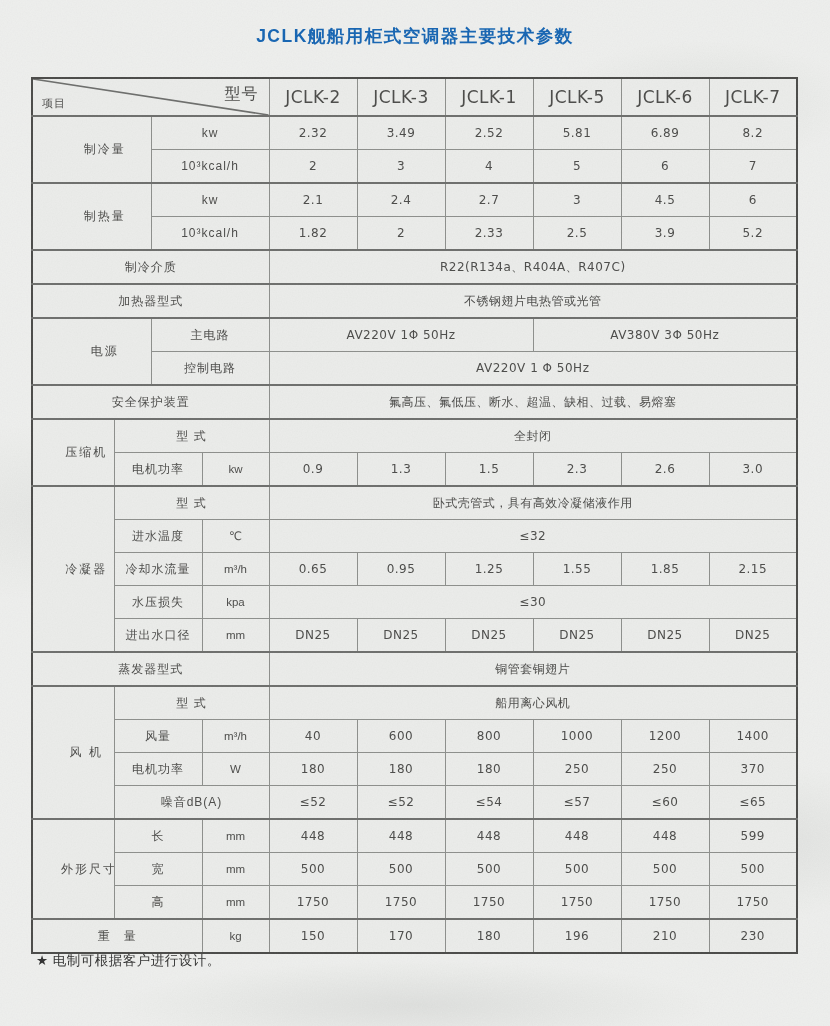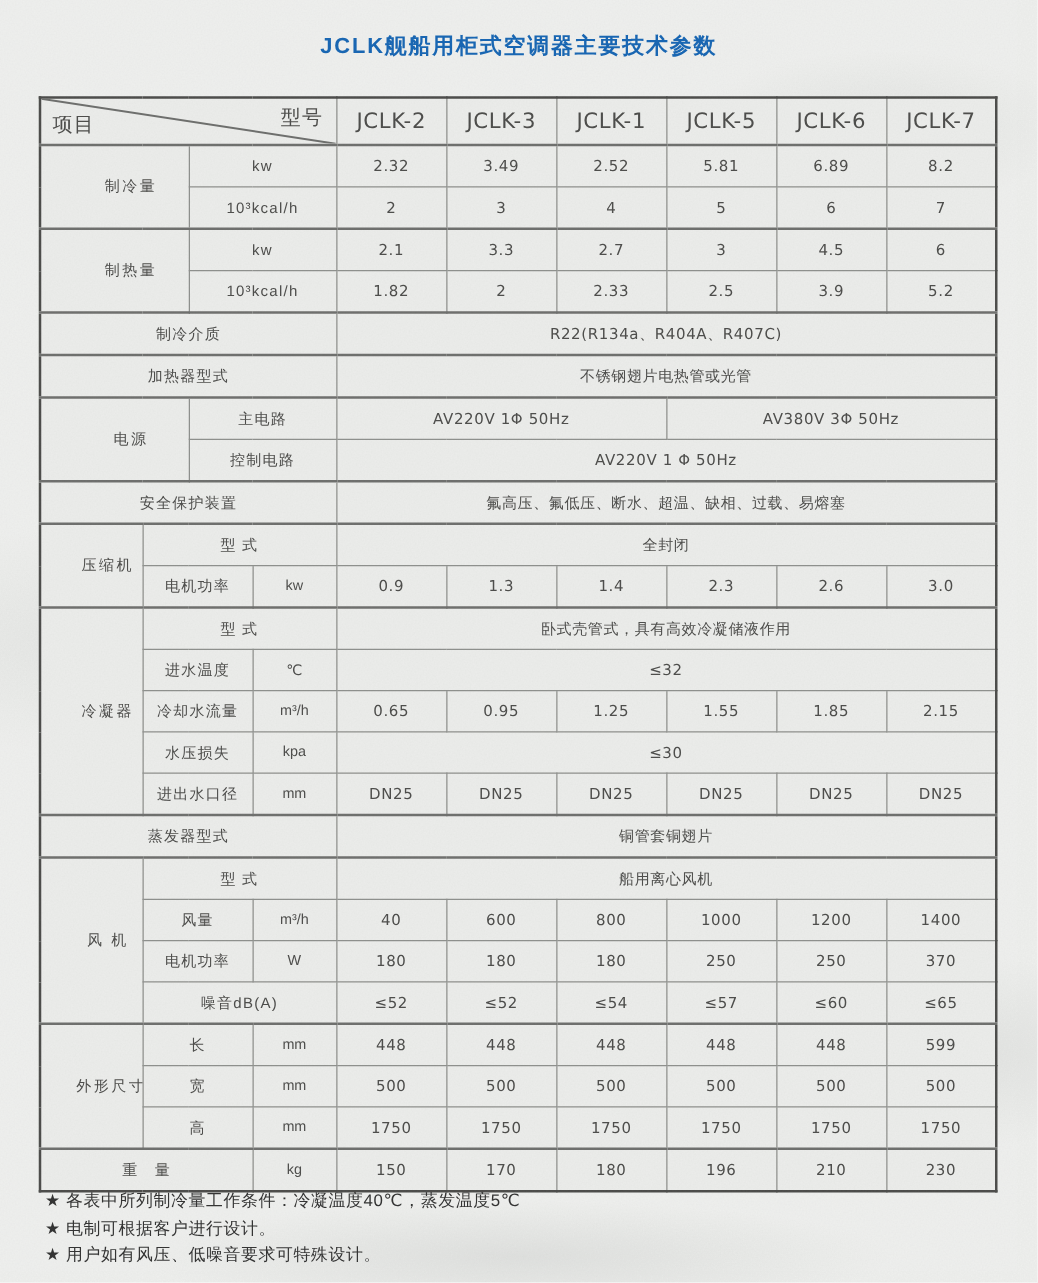--- a/index.html
+++ b/index.html
@@ -33,21 +33,21 @@
   table{border:2px solid #4a4a48;}
   thead th{height:36px;}
   tr.sec > td{border-top:2px solid #6d6e6c;}
   td.group{letter-spacing:2px;padding-left:28px;}
   td.label{letter-spacing:1px;}
   td.unit{font-size:11.5px;letter-spacing:0;}
   td.value{font-family:"DejaVu Sans","Liberation Sans",sans-serif;font-size:12px;letter-spacing:.5px;}
   th.model{font-size:17px;letter-spacing:.5px;font-family:"DejaVu Sans","Liberation Sans",sans-serif;}
   th.diag{position:relative;padding:0;}
   th.diag svg{position:absolute;inset:0;width:100%;height:100%;}
-  .corner-left{position:absolute;left:9px;bottom:4px;font-size:16px;letter-spacing:1px;text-align:right;}
+  .corner-left{position:absolute;left:9px;bottom:4px;font-size:11px;letter-spacing:1px;text-align:right;}
   .corner-right{position:absolute;right:10px;top:5px;font-size:16px;letter-spacing:1px;}
   .notes{position:absolute;left:36px;top:950px;font-size:13.5px;color:#303030;line-height:21.5px;letter-spacing:.5px;}
 </style>
 </head>
 <body>
 
 <div class="page">
 
   <div class="title">JCLK舰船用柜式空调器主要技术参数</div>
 
@@ -99,21 +99,21 @@
             <td class="value">3</td>
             <td class="value">4</td>
             <td class="value">5</td>
             <td class="value">6</td>
             <td class="value">7</td>
           </tr>
           <tr class="sec">
             <td colspan="2" rowspan="2" class="group">制热量</td>
             <td colspan="2" class="label">kw</td>
             <td class="value">2.1</td>
-            <td class="value">3.3</td>
+            <td class="value">2.4</td>
             <td class="value">2.7</td>
             <td class="value">3</td>
             <td class="value">4.5</td>
             <td class="value">6</td>
           </tr>
           <tr>
             <td colspan="2" class="label">10³kcal/h</td>
             <td class="value">1.82</td>
             <td class="value">2</td>
             <td class="value">2.33</td>
@@ -146,21 +146,21 @@
           <tr class="sec">
             <td rowspan="2" class="group">压缩机</td>
             <td colspan="3" class="label">型 式</td>
             <td colspan="6" class="value">全封闭</td>
           </tr>
           <tr>
             <td colspan="2" class="label">电机功率</td>
             <td class="unit">kw</td>
             <td class="value">0.9</td>
             <td class="value">1.3</td>
-            <td class="value">1.4</td>
+            <td class="value">1.5</td>
             <td class="value">2.3</td>
             <td class="value">2.6</td>
             <td class="value">3.0</td>
           </tr>
           <tr class="sec">
             <td rowspan="5" class="group">冷凝器</td>
             <td colspan="3" class="label">型 式</td>
             <td colspan="6" class="value">卧式壳管式，具有高效冷凝储液作用</td>
           </tr>
           <tr>
@@ -270,23 +270,21 @@
             <td class="value">180</td>
             <td class="value">196</td>
             <td class="value">210</td>
             <td class="value">230</td>
           </tr>
         </tbody>
     </table>
   </div>
 
   <div class="notes">
-    <div>★ 各表中所列制冷量工作条件：冷凝温度40℃，蒸发温度5℃</div>
     <div>★ 电制可根据客户进行设计。</div>
-    <div>★ 用户如有风压、低噪音要求可特殊设计。</div>
   </div>
 
   <svg class="noise">
     <filter id="grain">
       <feTurbulence type="fractalNoise" baseFrequency="0.8" numOctaves="2" stitchTiles="stitch"></feTurbulence>
       <feColorMatrix type="matrix" values="0 0 0 0 0.35  0 0 0 0 0.36  0 0 0 0 0.35  0 0 0 0.18 0"></feColorMatrix>
     </filter>
     <rect width="100%" height="100%" filter="url(#grain)"></rect>
   </svg>
 

